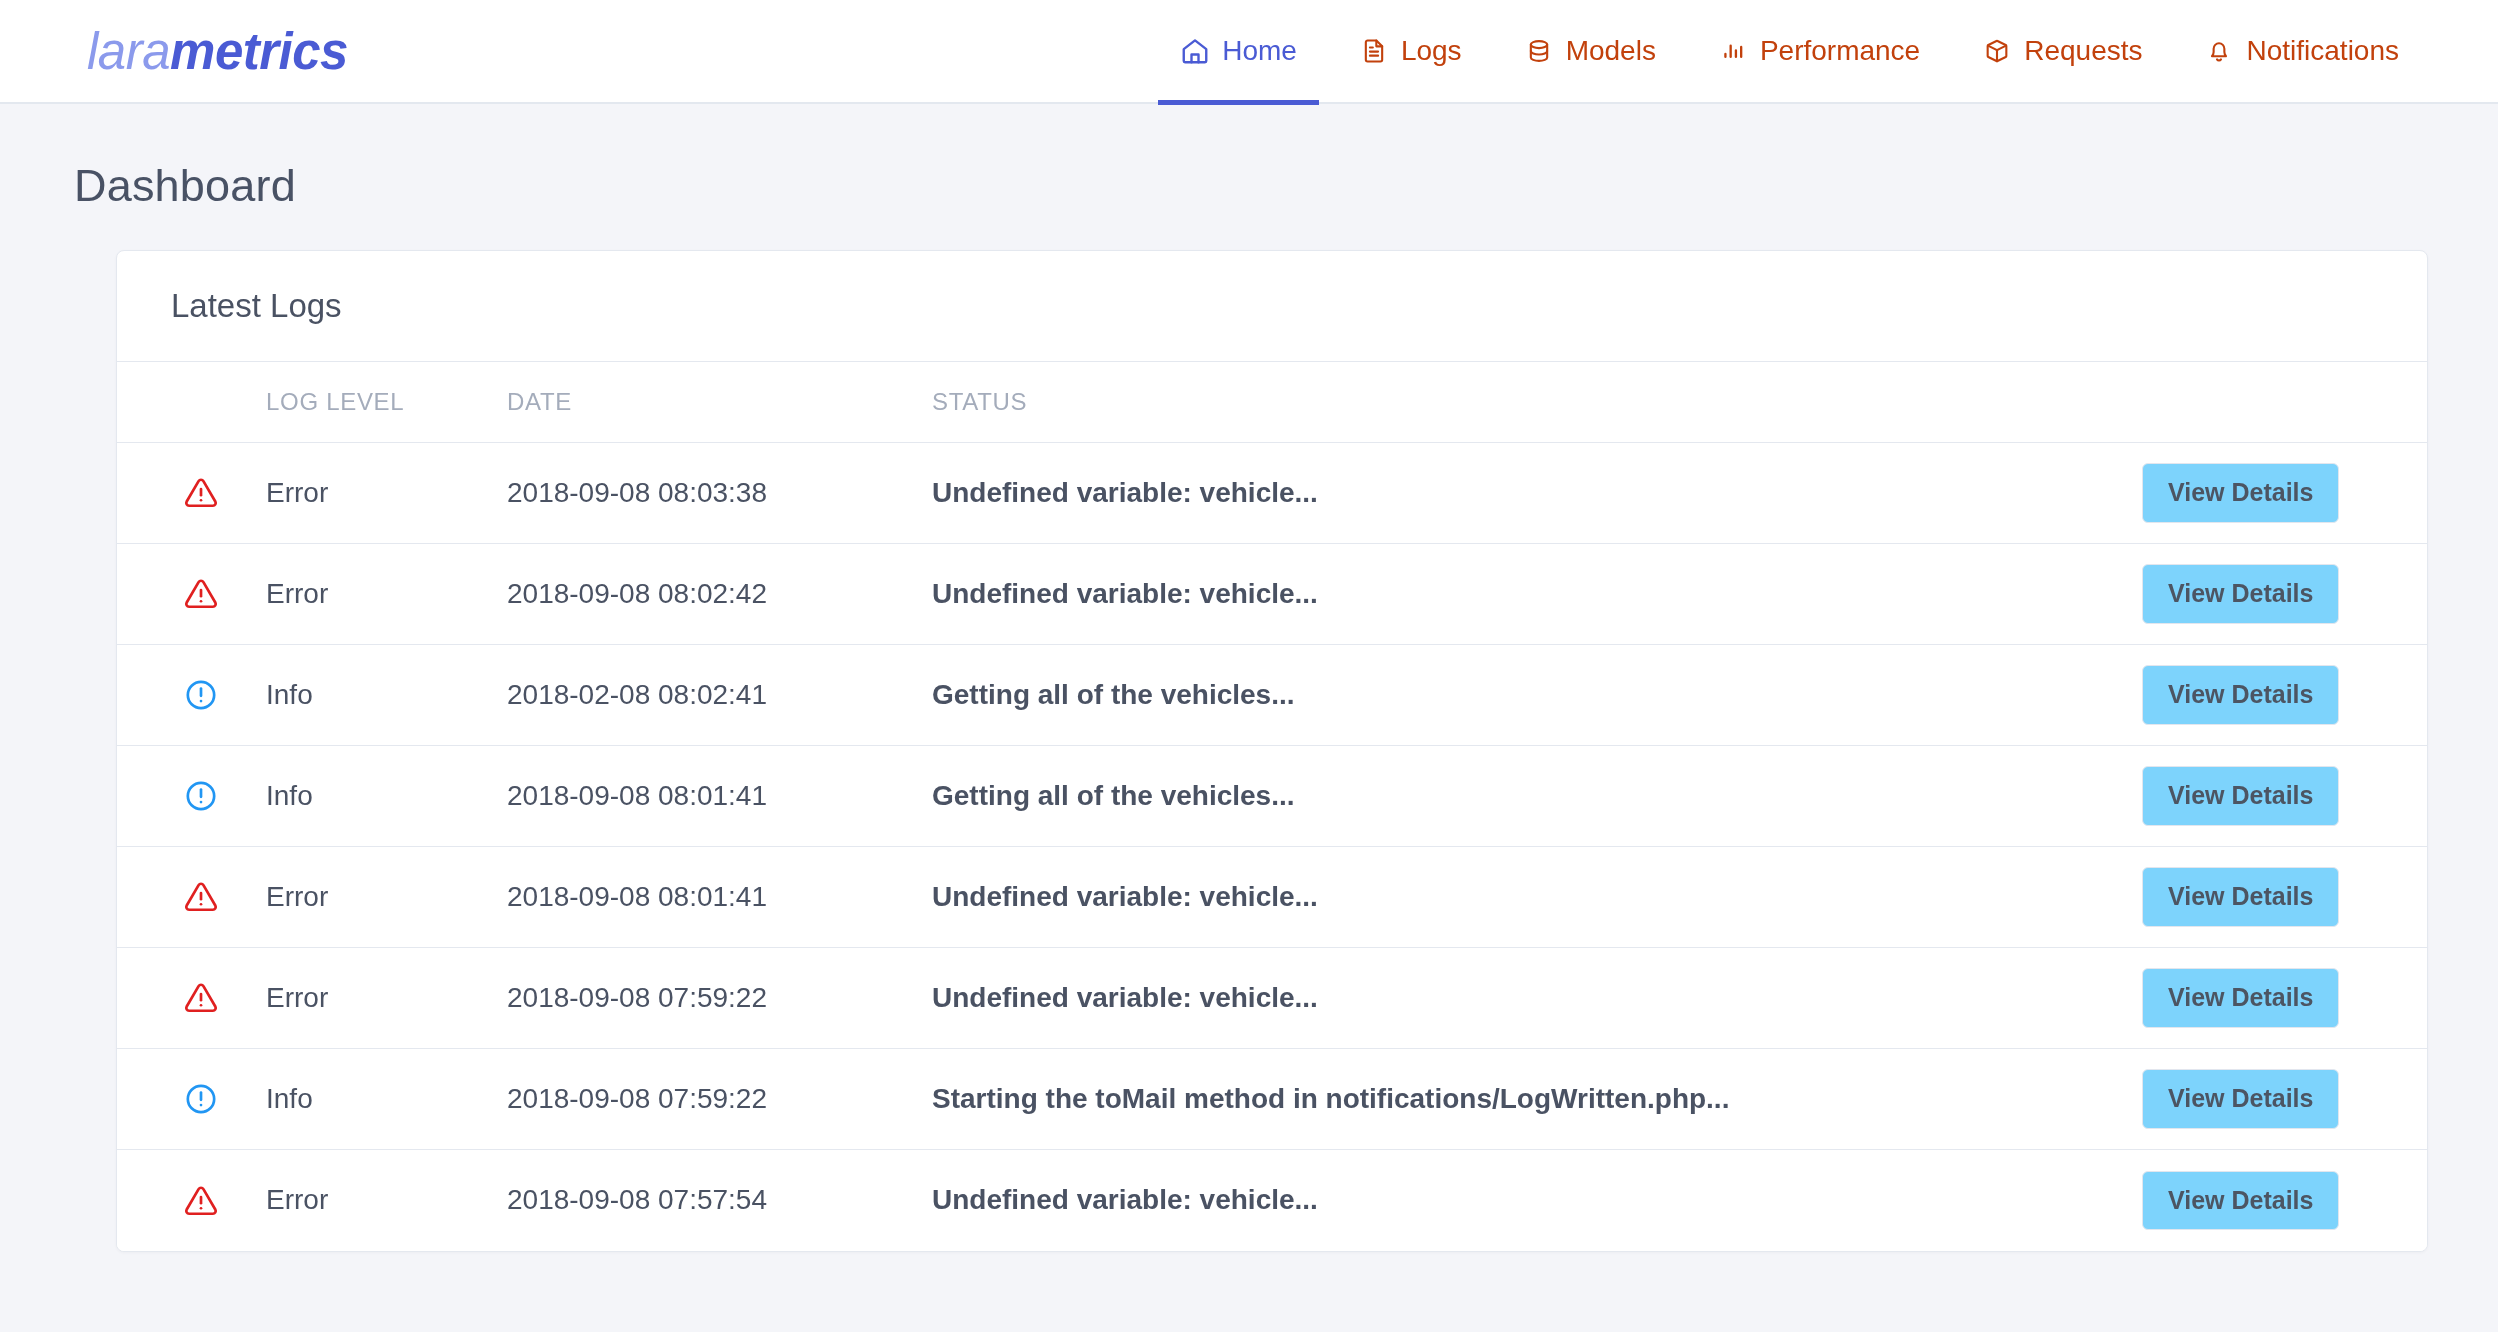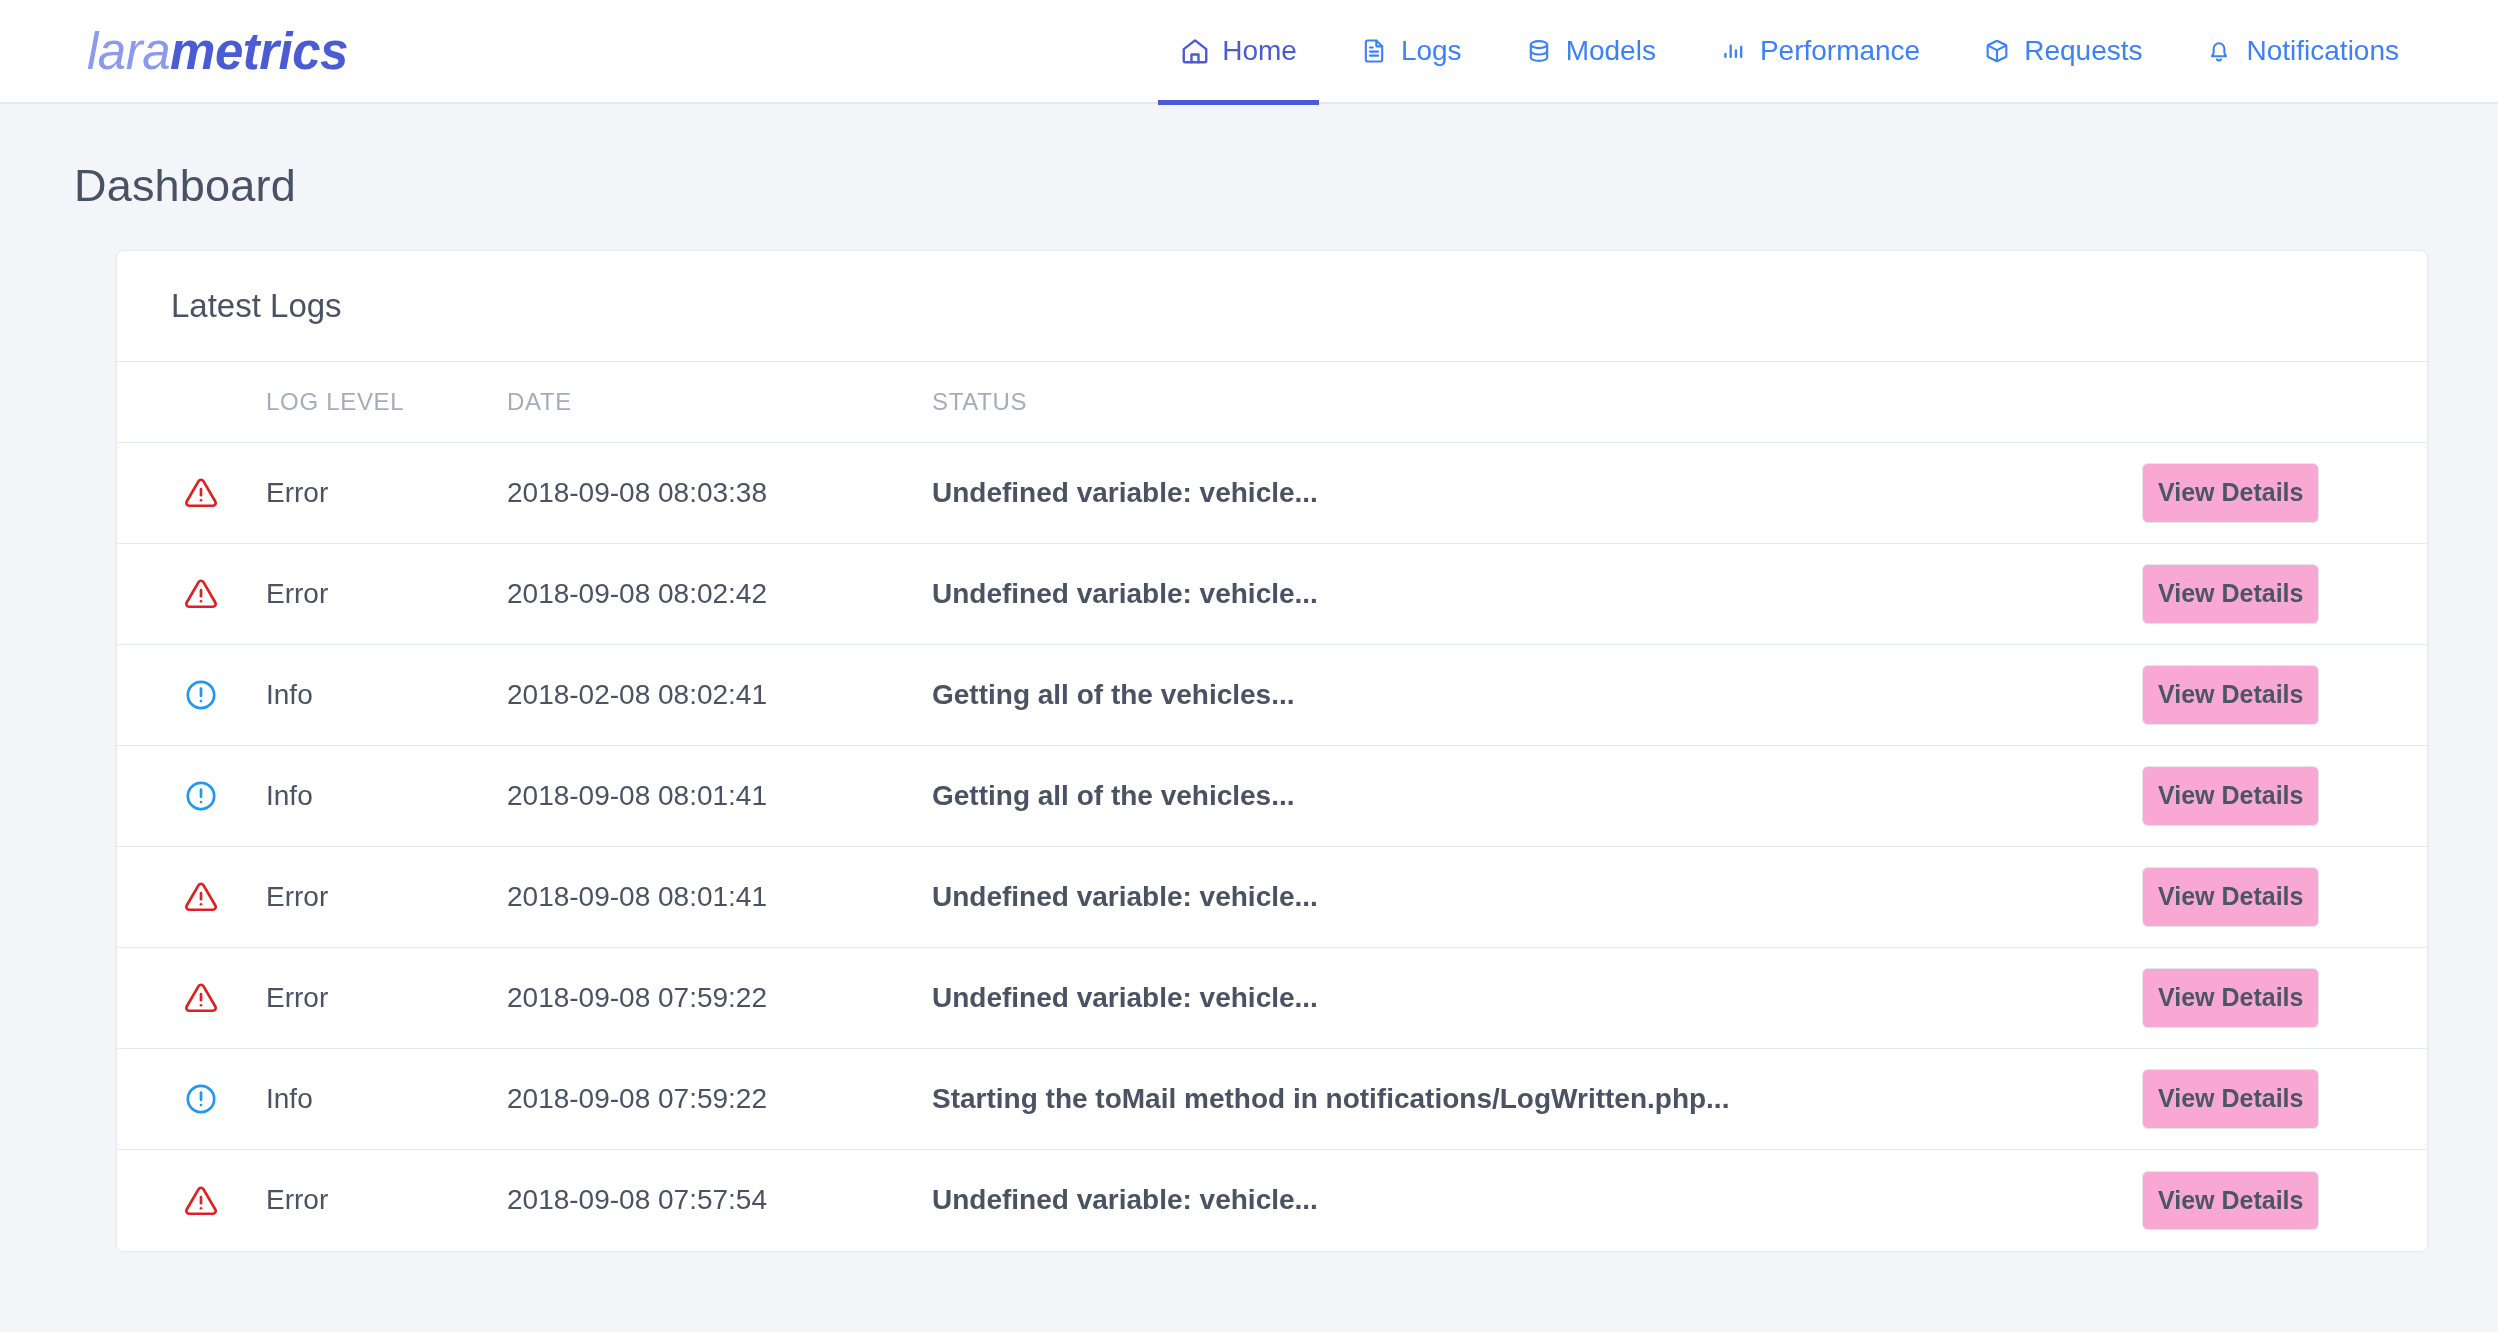--- a/index.html
+++ b/index.html
@@ -41,21 +41,21 @@
     height: 108px;
   }
 
   .nav-item {
     position: relative;
     display: flex;
     align-items: center;
     gap: 12px;
     height: 104px;
     padding: 0 24px;
-    color: #3b82f6;
+    color: #c2410c;
     font-size: 28px;
     white-space: nowrap;
     text-decoration: none;
     cursor: pointer;
   }
   .nav-item + .nav-item { margin-left: 14px; }
 
   .nav-item.active { color: #4a5bd4; }
   .nav-item.active .nav-underline {
     position: absolute;
@@ -143,24 +143,24 @@
 
   .level-icon { display: inline-flex; align-items: center; justify-content: center; vertical-align: middle; }
   .level-icon svg { display: block; }
 
   .btn-view {
     display: inline-block;
     font-family: "Liberation Sans", sans-serif;
     font-size: 25px;
     font-weight: 700;
     color: #4c5563;
-    background: #f9a8d4;
+    background: #7dd3fc;
     border: 1px solid #e2e6ee;
     border-radius: 6px;
-    padding: 15px 15px;
+    padding: 15px 25px;
     cursor: pointer;
     white-space: nowrap;
     line-height: 1.1;
   }
 </style>
 </head>
 <body>
 
 <div class="navbar">
 

